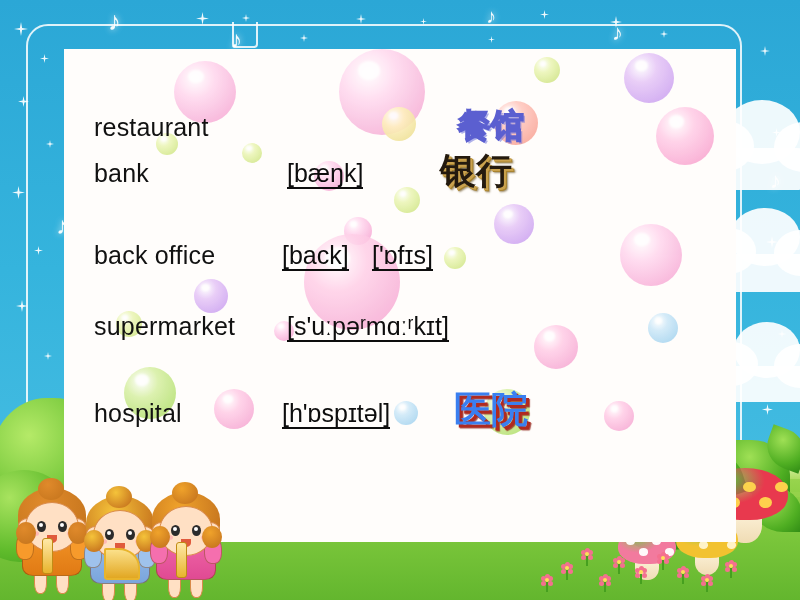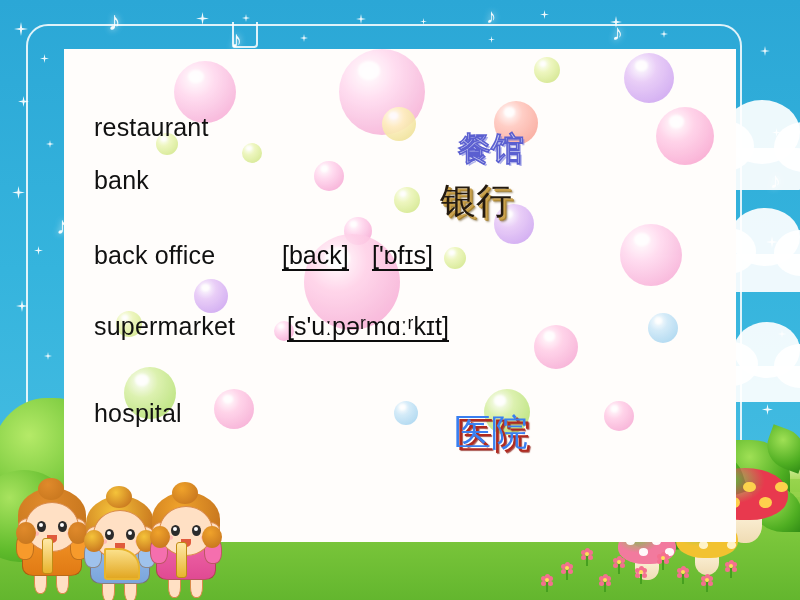--- a/index.html
+++ b/index.html
@@ -102,21 +102,21 @@
   
   .rows{position:absolute;left:0;top:0;width:672px;height:493px;}
   .row{position:absolute;left:30px;width:630px;height:46px;}
   .word{position:absolute;left:0;top:0;font-size:25px;color:#111;
     letter-spacing:.2px;white-space:nowrap;}
   .phon{position:absolute;font-size:25px;color:#0d0d0d;white-space:nowrap;
     border-bottom:2px solid #0d0d0d;line-height:1.12;}
   .phon2{position:absolute;font-size:25px;color:#0d0d0d;white-space:nowrap;
     border-bottom:2px solid #0d0d0d;line-height:1.12;}
 
-  .cn{position:absolute;white-space:nowrap;font-weight:400;margin-top:23px;}
+  .cn{position:absolute;white-space:nowrap;font-weight:700;}
 
   
   .cn-restaurant{font-size:33px;color:#cfd2f2;
     -webkit-text-stroke:1.6px #5b5fd0;
     text-shadow:2px 2px 0 rgba(110,114,220,.55);}
   
   .cn-bank{font-size:36px;color:#241a0e;
     text-shadow:2px 2px 0 #caa24e, 3px 3px 0 #a8832f, 4px 4px 2px rgba(90,66,18,.6);}
   
   .cn-post{font-size:38px;color:#2a6ff0;
@@ -368,38 +368,40 @@
         <div class="bub" style="left: 540px; top: 352px; width: 30px; height: 30px; background: radial-gradient(circle at 34% 28%, rgb(255, 255, 255) 0%, rgb(255, 208, 232) 32%, rgb(244, 160, 206) 100%); opacity: 0.9;"></div>
       </div>
 
     <div class="rows">
 
       <div class="row" style="top:64px;">
         <span class="word">restaurant</span>
         <span class="cn cn-restaurant" style="left:364px;top:-9px;">餐馆</span>
       </div>
 
-      <div class="row" style="top:117px;">
+      <div class="row" style="top:110px;">
         <span class="word">bank</span>
+        <span class="phon" style="left:193px;top:0;">[bæŋk]</span>
         <span class="cn cn-bank" style="left:346px;top:-12px;">银行</span>
       </div>
 
       <div class="row" style="top:192px;">
         <span class="word">back office</span>
         <span class="phon" style="left:188px;top:0;">[back]</span>
         <span class="phon2" style="left:278px;top:0;">['ɒfɪs]</span>
       </div>
 
       <div class="row" style="top:263px;">
         <span class="word">supermarket</span>
         <span class="phon" style="left:193px;top:0;"><span>[s'uːpəʳmɑːʳkɪt]</span></span>
       </div>
 
       <div class="row" style="top:350px;">
         <span class="word">hospital</span>
+        <span class="phon" style="left:188px;top:0;">[h'ɒspɪtəl]</span>
         <span class="cn cn-hospital" style="left:360px;top:-14px;">医院</span>
       </div>
 
     </div>
   </div>
 
   <div id="elf-layer">
       <div class="elf" style="left: 14px; top: 478px; width: 76px; height: 120px;">
         <div class="e-leg" style="left:20px;top:90px;width:13px;height:26px;"></div>
         <div class="e-leg" style="left:42px;top:90px;width:13px;height:26px;"></div>

